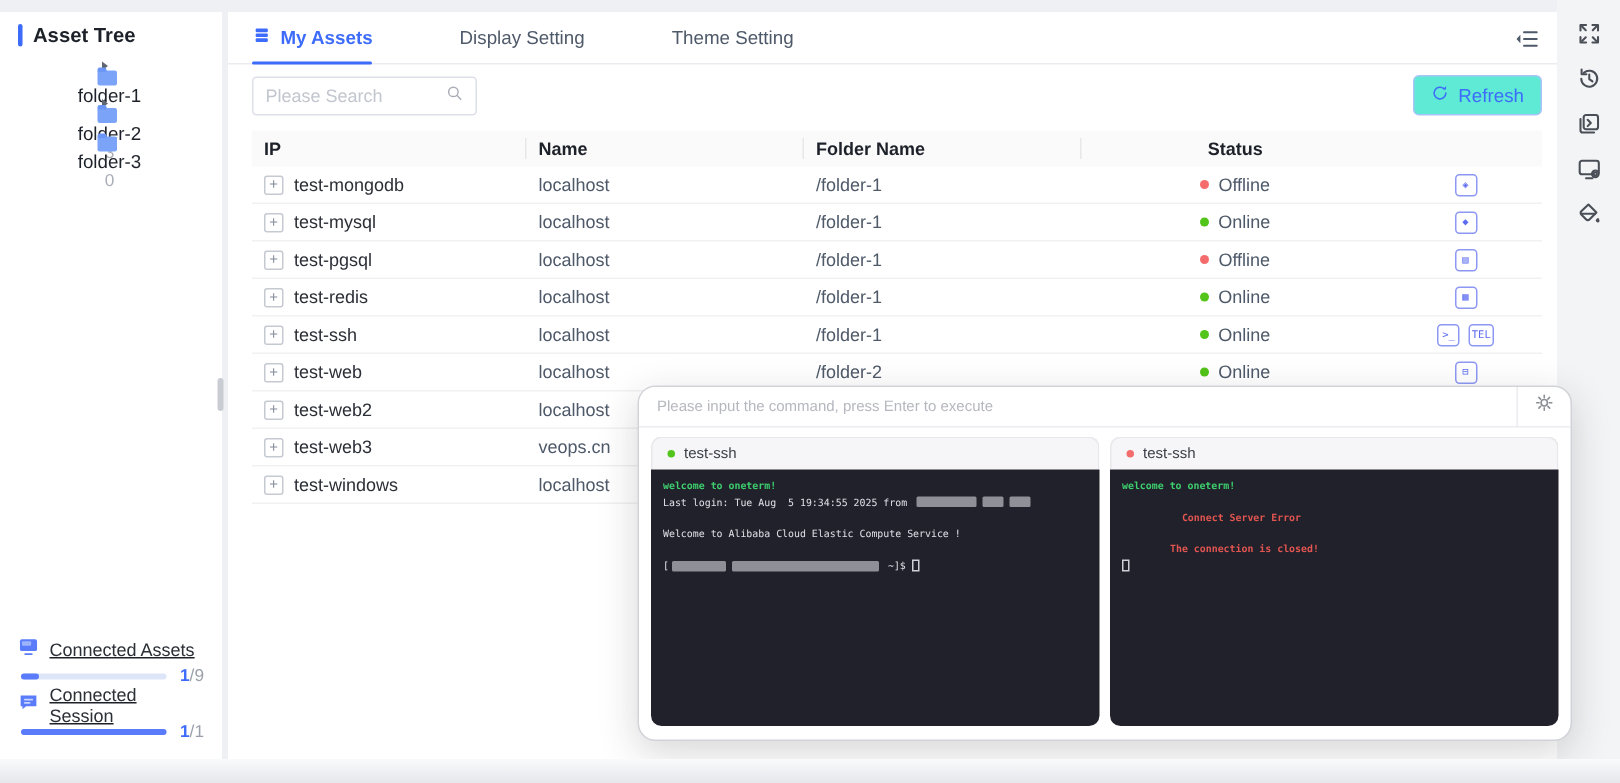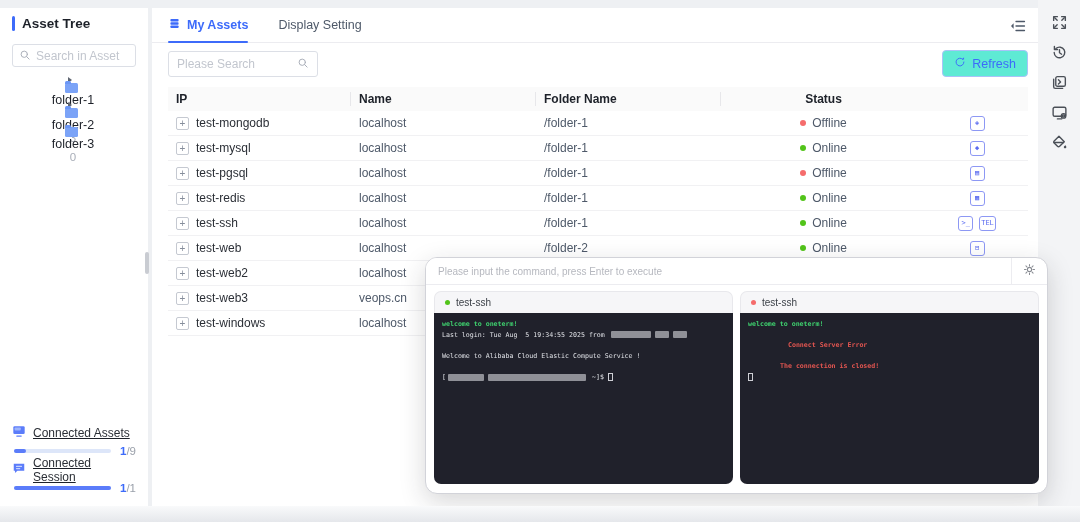--- a/index.html
+++ b/index.html
@@ -97,27 +97,20 @@
 </head>
 <body>
 
 <div class="page">
 
   <aside class="sidebar">
     <div class="sb-title-row">
       <span class="sb-accent-bar"></span>
       <span class="sb-title">Asset Tree</span>
     </div>
-    <div class="sb-search">
-      <span><svg viewBox="0 0 16 16" fill="none" stroke="currentColor" stroke-width="1.3" stroke-linecap="round" stroke-linejoin="round">
-            <circle cx="7" cy="7" r="4.2"></circle>
-            <line x1="10.3" y1="10.3" x2="13.5" y2="13.5"></line>
-          </svg></span>
-      <input type="text" placeholder="Search in Asset" style="">
-    </div>
     <div class="tree">
         <div class="tree-item">
           <span class="caret">
             <i></i>
           </span>
           <span class="folder-ic"></span>
           <span class="tree-label">folder-1</span>
           <span class="tree-count">6</span>
         </div>
         <div class="tree-item">
@@ -165,31 +158,34 @@
           </div>
           <span class="stat-val-cur">1</span>
           <span class="stat-val-tot">/1</span>
         </div>
       </div>
   </aside>
   <div class="drag-handle"></div>
 
   <section class="main">
     <div class="tabbar">
-      <div style="display:flex;height:100%;" id="tabs">
+      <div style="display:flex;height:100%;gap:28px;" id="tabs">
           <div class="tab active">
             <span><svg viewBox="0 0 16 16" fill="currentColor">
                 <rect x="3" y="2.5" width="10" height="3" rx="1"></rect>
                 <rect x="3" y="6.5" width="10" height="3" rx="1"></rect>
                 <rect x="3" y="10.5" width="10" height="3" rx="1"></rect>
               </svg></span>
             <span>My Assets</span>
           </div>
           <div class="tab">
             <span>Display Setting</span>
+          </div>
+          <div class="tab">
+            <span>Theme Setting</span>
           </div>
         </div>
       <span class="panel-list-icon"><svg viewBox="0 0 16 16" fill="none" stroke="currentColor" stroke-width="1.3" stroke-linecap="round" stroke-linejoin="round">
             <path d="M6 3.5h8.5M6 8h8.5M6 12.5h8.5"></path>
             <path d="M3.6 5.2L1 8l2.6 2.8z" fill="currentColor" stroke="none"></path>
           </svg></span>
     </div>
     <div class="toolbar">
       <div class="main-search">
         <input type="text" placeholder="Please Search" style="">

